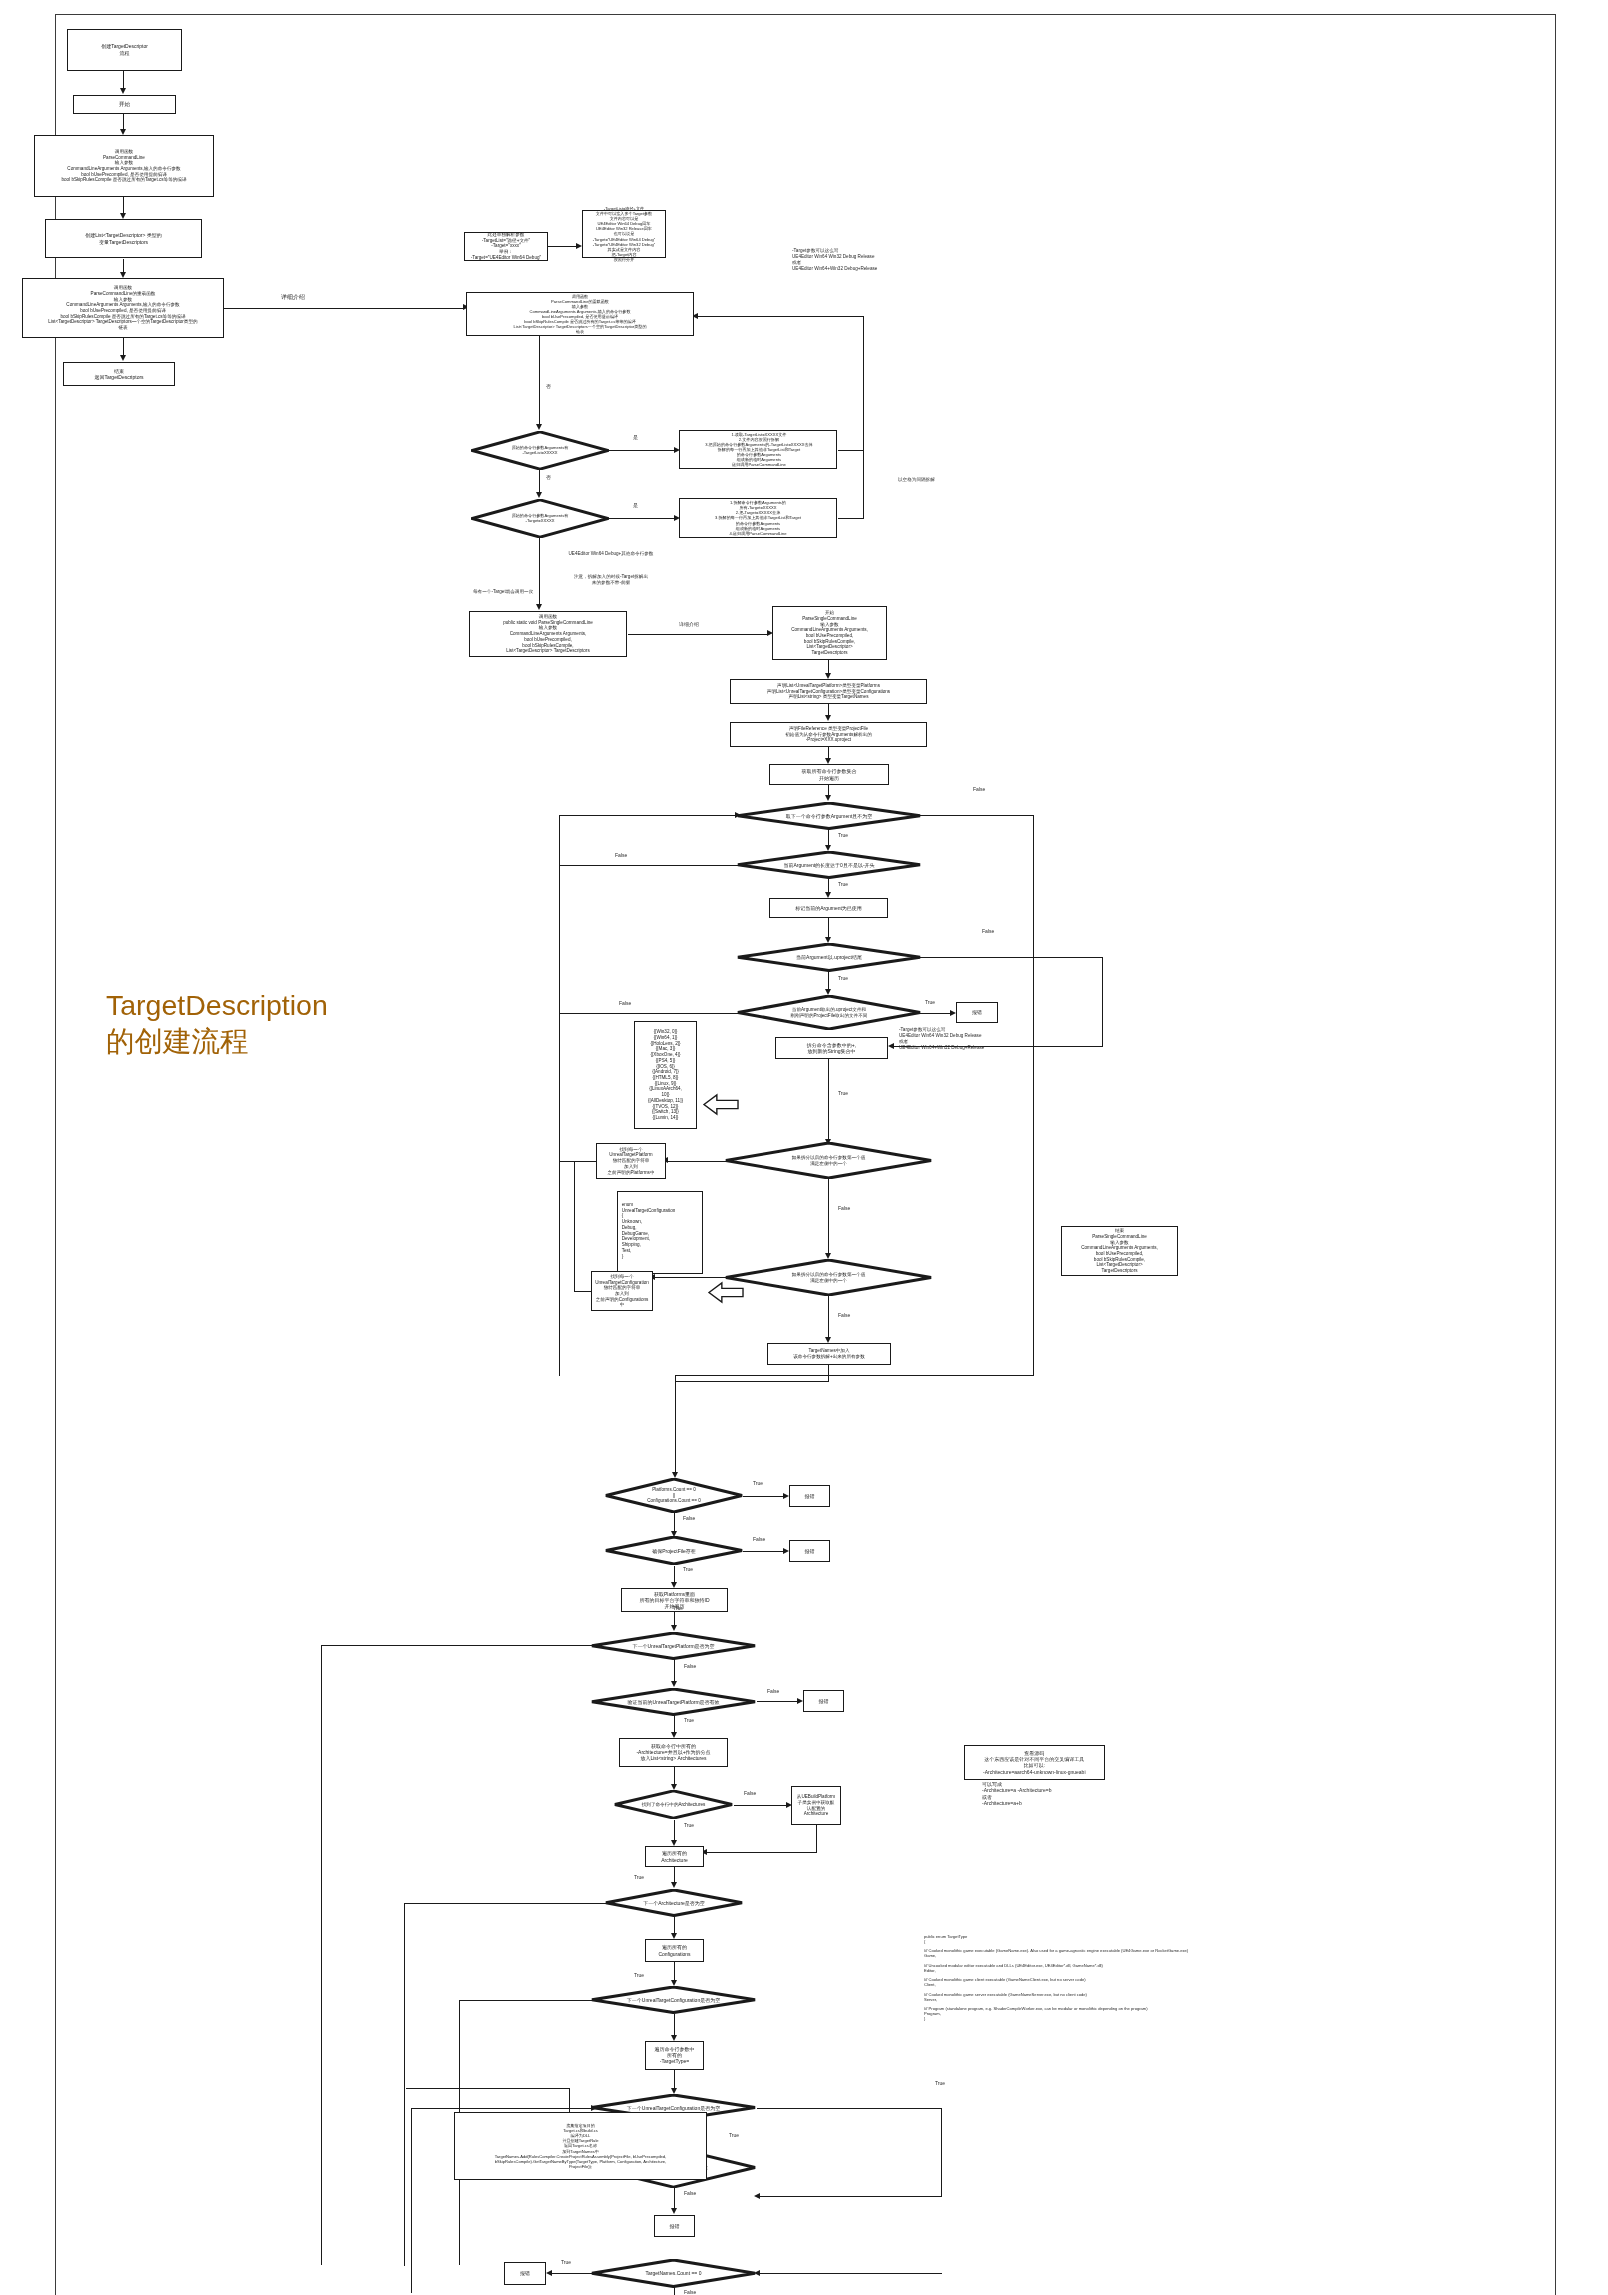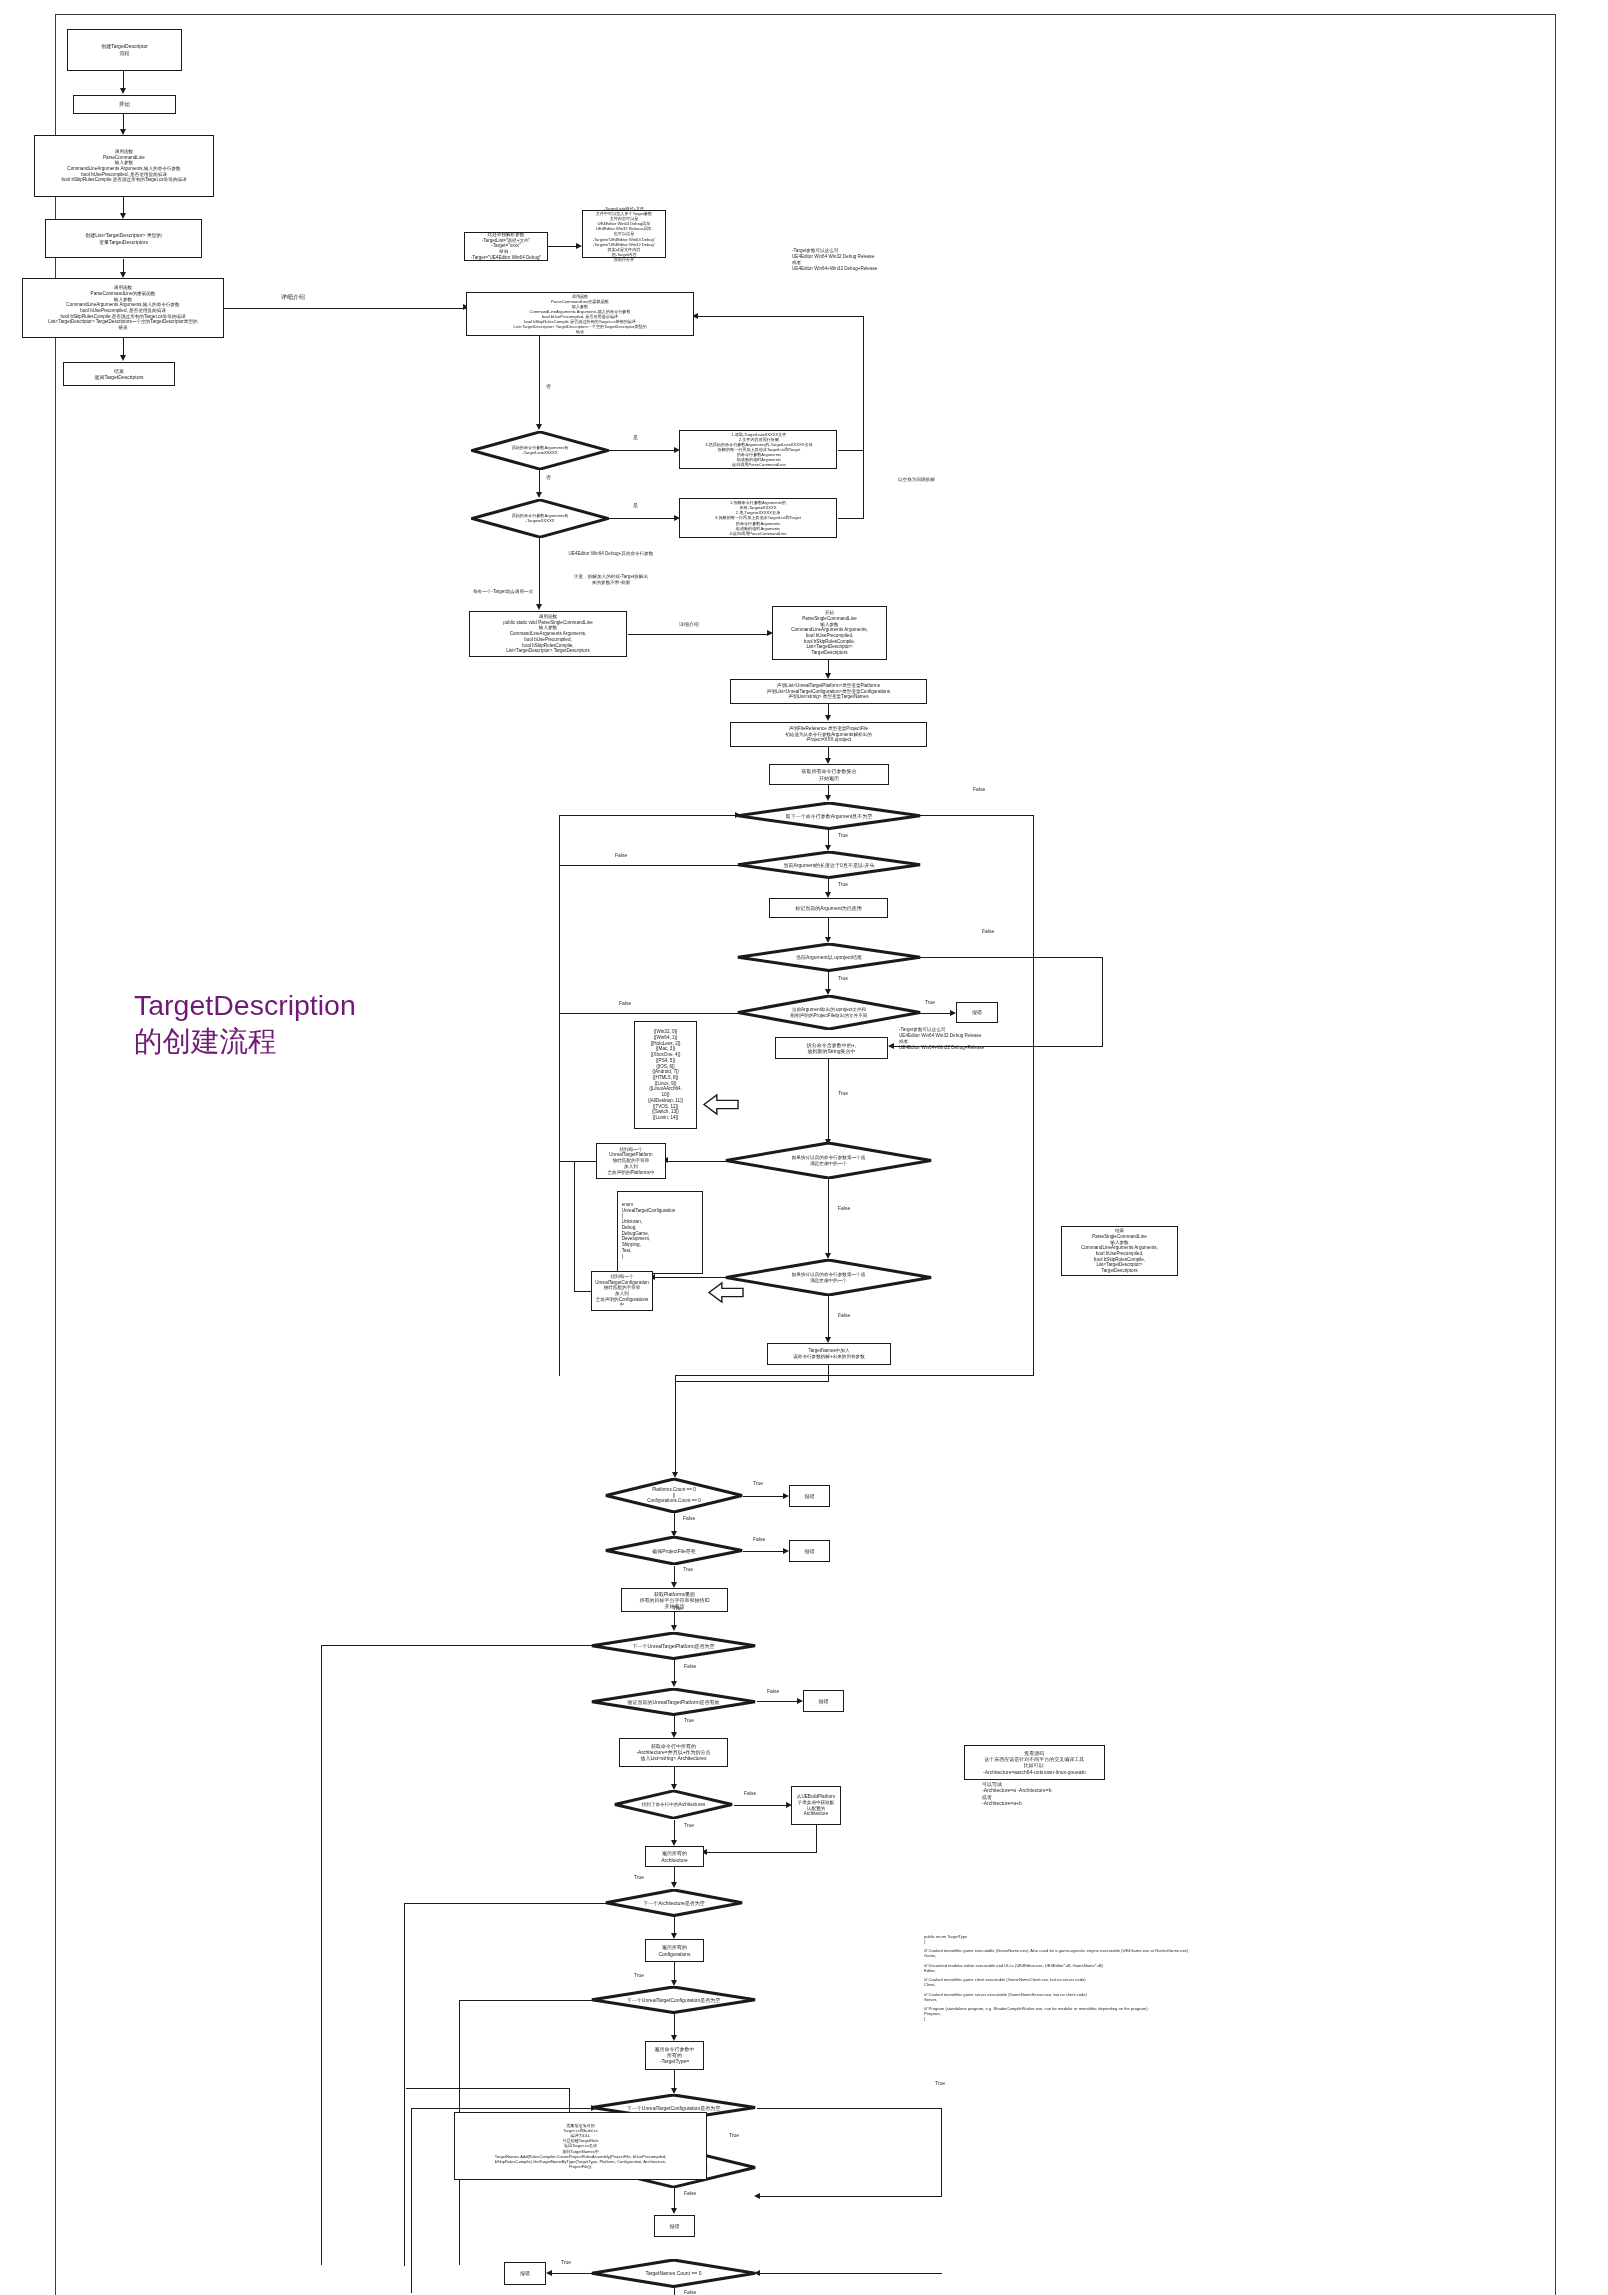--- a/index.html
+++ b/index.html
@@ -28,21 +28,21 @@
 
   .arw{position:absolute;width:0;height:0;z-index:3;}
   .arw.d{border-left:3.7px solid transparent;border-right:3.7px solid transparent;border-top:6px solid #1a1a1a;}
   .arw.r{border-top:3.7px solid transparent;border-bottom:3.7px solid transparent;border-left:6px solid #1a1a1a;}
   .arw.l{border-top:3.7px solid transparent;border-bottom:3.7px solid transparent;border-right:6px solid #1a1a1a;}
 
   .bigarrow{position:absolute;z-index:4;}
   .bigarrow svg{width:100%;height:100%;display:block;}
 
   #title{position:absolute;left:106px;top:987px;font-size:28.5px;line-height:1.28;
-         color:#701a75;z-index:6;white-space:pre-line;margin-left:28px;}
+         color:#a16207;z-index:6;white-space:pre-line;}
 
   .f9{font-size:4.1px;} .f10{font-size:4.6px;} .f11{font-size:5px;}
   .f12{font-size:5.5px;} .f13{font-size:6px;}
 </style>
 </head>
 <body>
 
 <div id="canvas">
   <div id="frame"></div>
 

